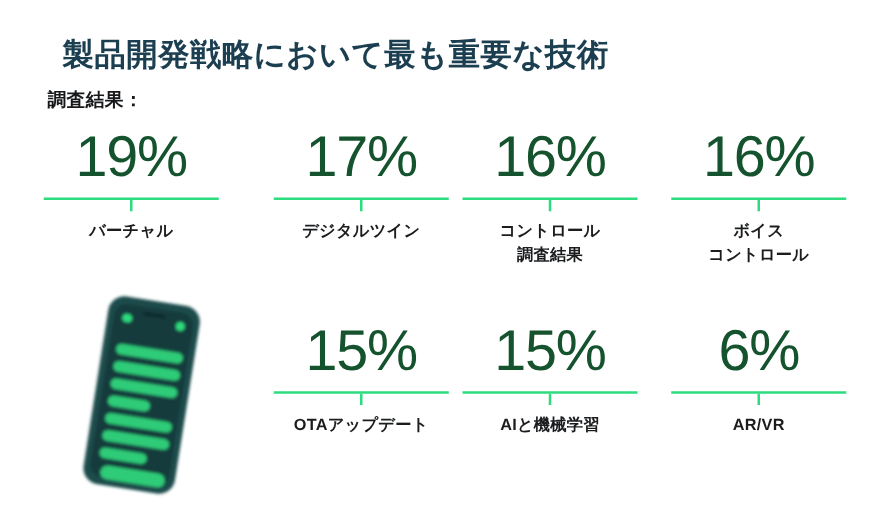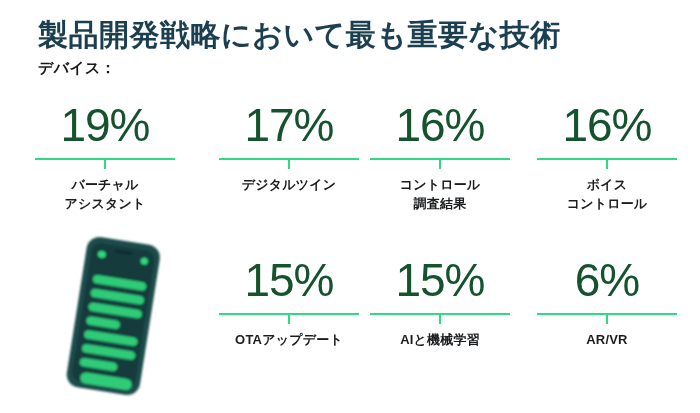--- a/index.html
+++ b/index.html
@@ -23,26 +23,26 @@
   }
 
   
   .header {
     position: absolute;
     left: 38px;
     top: 18px;
     width: 640px;
   }
   .page-title {
-    font-size: 30px;
+    font-size: 25px;
     font-weight: bold;
     color: #1b3e50;
     line-height: 1.15;
     letter-spacing: 0.5px;
-    margin: 0;
+    margin: 12px;
     white-space: nowrap;
   }
   .page-subtitle {
     font-size: 15px;
     font-weight: bold;
     color: #16181a;
     margin: 6px 0 0 0;
     letter-spacing: 0.3px;
   }
 
@@ -130,34 +130,33 @@
     height: 180px;
   }
 </style>
 </head>
 <body>
 
 <div class="infographic">
 
   <div class="header">
     <h1 class="page-title">製品開発戦略において最も重要な技術</h1>
-    <div class="page-subtitle">デバイス：</div>
+    <div class="page-subtitle">調査結果：</div>
   </div>
 
   <div class="stats-grid">
 
     <div class="stat-cell r1 c1">
       <div class="stat-value">19%</div>
       <div class="stat-rule-wrap">
         <div class="stat-rule"></div>
         <div class="stat-tick"></div>
       </div>
       <div class="stat-label">
         <span class="line">バーチャル</span>
-        <span class="line">アシスタント</span>
       </div>
     </div>
 
     <div class="stat-cell r1 c2">
       <div class="stat-value">17%</div>
       <div class="stat-rule-wrap">
         <div class="stat-rule"></div>
         <div class="stat-tick"></div>
       </div>
       <div class="stat-label">

